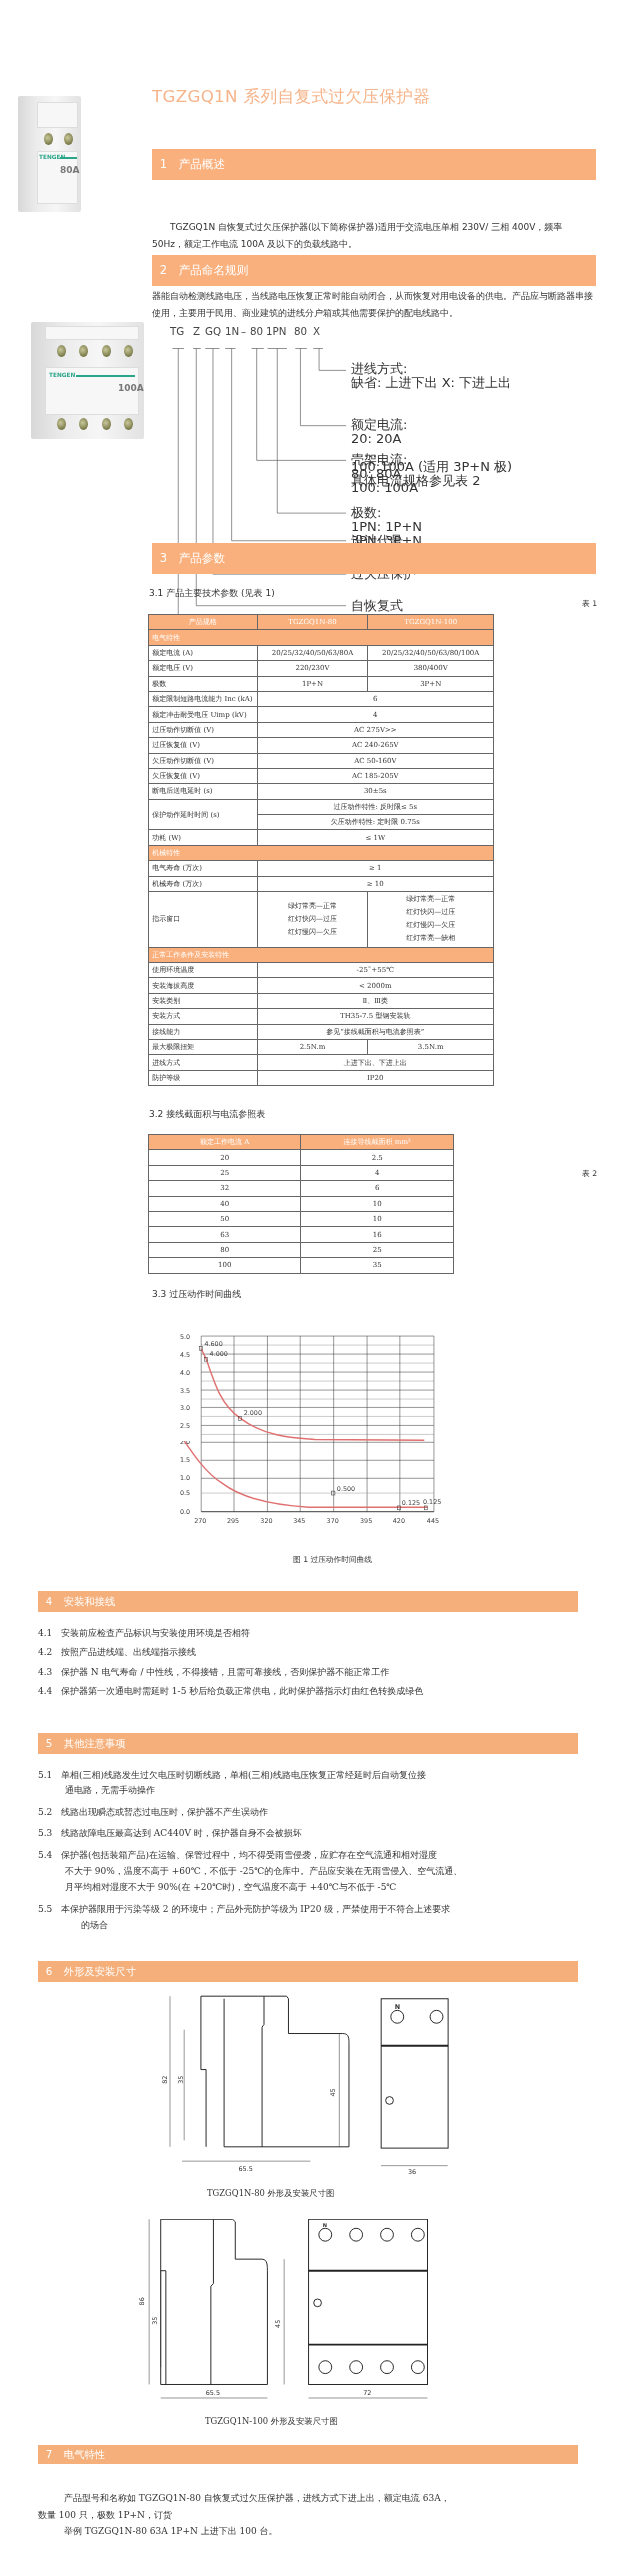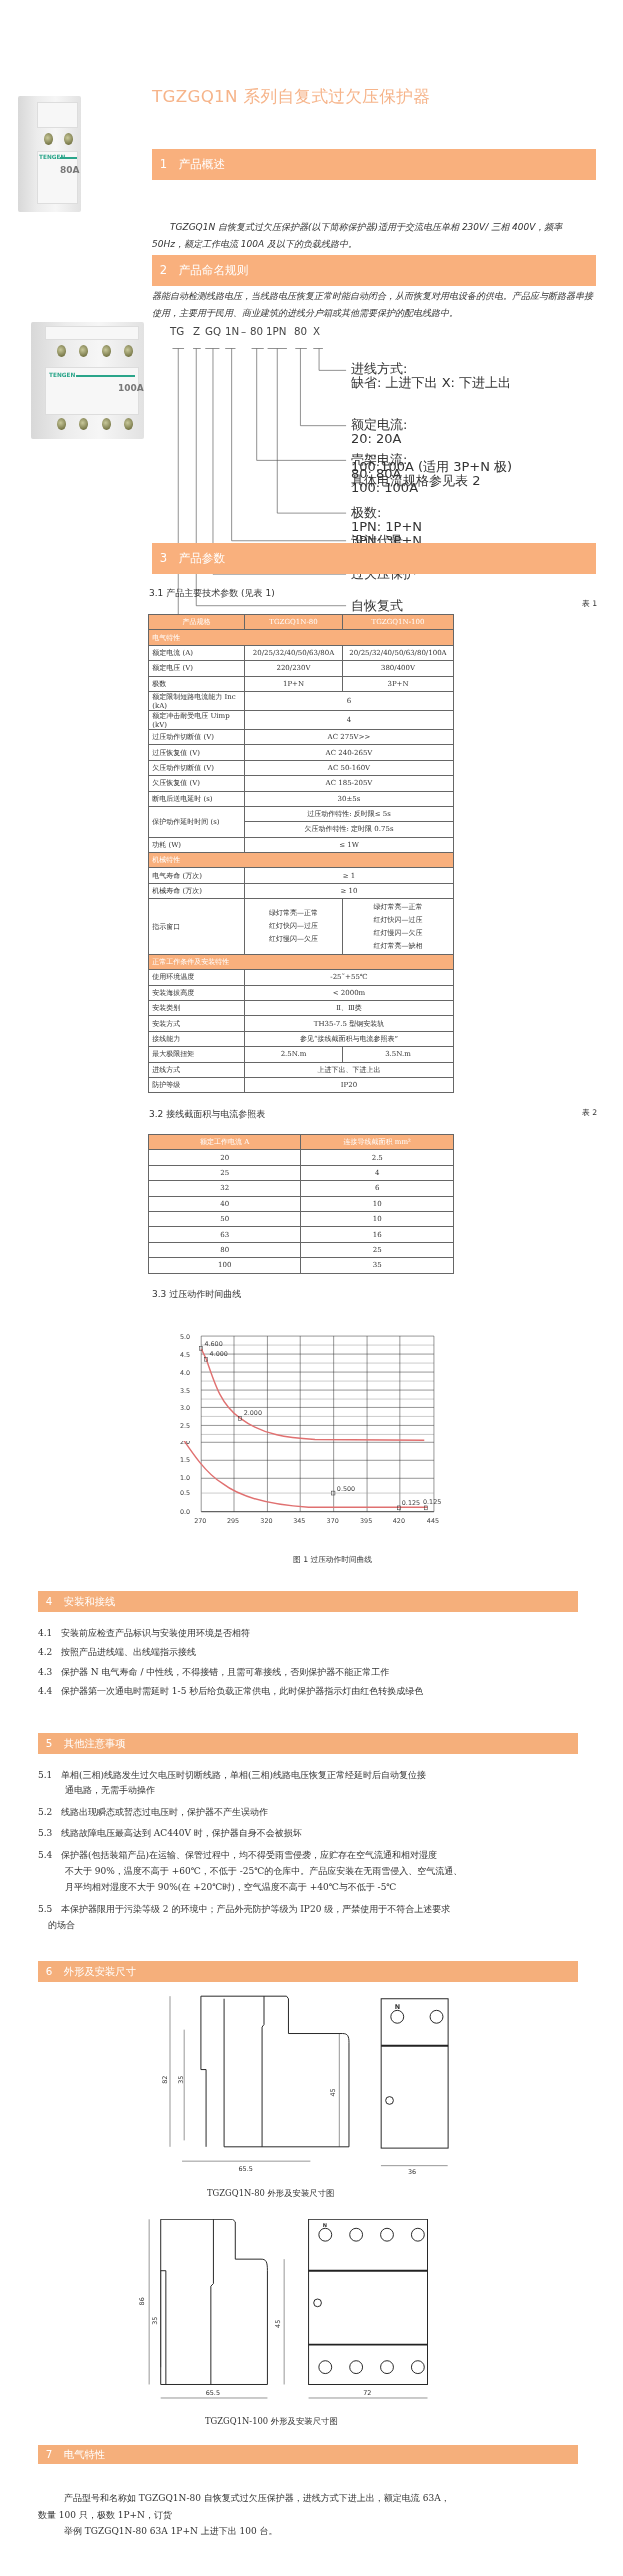--- a/index.html
+++ b/index.html
@@ -2,21 +2,21 @@
 <html style="font-size:10.3px"><head>
 <meta charset="utf-8">
 <style>
   * { box-sizing: border-box; margin: 0; padding: 0; }
   body { width: 624px; height: 2576px; background: #ffffff; font-family: "DejaVu Sans", "Liberation Sans", sans-serif; color: #333; position: relative; overflow: hidden; }
   .abs { position: absolute; }
   .title { left: 152px; top: 62px; font-size: 16.7px; color: #f6b48a; letter-spacing: 0.3px; margin-top: 23px; }
   .sec-head { background: #f9b07d; color: #ffffff; font-size: 11.6px; height: 31px; line-height: 31px; padding-left: 7.7px; }
   .sec-head .num { margin-right: 11.6px; }
   .sec-head.wide { background: #f5af7b; }
-  .para { font-size: 9px; line-height: 16.7px; color: #333; font-style: italic; }
+  .para { font-size: 9px; line-height: 16.7px; color: #333; }
   .para p { text-indent: 2em; }
   
   .prod { background: linear-gradient(90deg,#d8d8d8 0%,#ececec 30%,#f6f6f6 60%,#e2e2e2 100%); border-radius: 1.9px; }
   .prod .face { position:absolute; background:#f7f7f7; border:0.6px solid #ddd; }
   .prod .screw { position:absolute; width:9px; height:11.6px; border-radius:50%; background: radial-gradient(circle at 40% 40%, #c8c89a, #5a5a2a); }
   .prod .brand { position:absolute; color:#2aa58a; font-size:5.8px; font-weight:bold; }
   .prod .stripe { position:absolute; height:1.9px; background:#2aa58a; }
   .prod .rating { position:absolute; font-size:9px; color:#777; font-weight:bold; }
   
   .code-row { left: 170px; top: 325px; font-size: 10.3px; color: #444; }
@@ -152,21 +152,21 @@
 <div class="abs nlabel" style="left:351px;top:599px;">自恢复式</div>
 <div class="abs nlabel" style="left:351px;top:628px;">企业代号</div>
 
 <div class="abs sec-head" style="left:152px;top:543px;width:444px;">
   <span class="num">3</span><span>产品参数</span>
 </div>
 
 <div class="abs subhead" style="left:149px;top:587px;">3.1   产品主要技术参数 (见表 1)</div>
 <div class="abs tabnote" style="left:582px;top:599px;">表 1</div>
 
-<table class="abs spec" style="left:148px;top:614px;width:306px;">
+<table class="abs spec" style="left:148px;top:614px;width:346px;">
   <colgroup>
       <col style="width:96px">
       <col style="width:98px">
       <col style="width:111px">
     </colgroup>
   <tbody>
       <tr class="hdr">
     <td>产品规格</td>
         <td>TGZGQ1N-80</td>
         <td>TGZGQ1N-100</td>
@@ -288,21 +288,21 @@
   <tr>
         <td>防护等级</td>
         <td class="c" colspan="2">IP20</td>
       </tr>
 </tbody>
   </table>
 
 <div class="side-tab"></div>
 
 <div class="abs subhead" style="left:149px;top:1108px;">3.2 接线截面积与电流参照表</div>
-<div class="abs tabnote" style="left:582px;top:1108px;">表 2</div>
+<div class="abs tabnote" style="left:582px;top:1169px;">表 2</div>
 
 <table class="abs spec" style="left:148px;top:1134px;width:306px;">
   <colgroup>
       <col style="width:153px">
       <col style="width:153px">
     </colgroup>
   <tbody>
       <tr class="hdr">
         <td>额定工作电流 A</td>
         <td>连接导线截面积 mm²</td>
@@ -450,21 +450,21 @@
 </div>
 <div class="abs list" style="left:38px;top:1769px;width:566px;height:154px;">
   <div class="item" style="top:0px;"><span class="n">5.1</span><span>单相(三相)线路发生过欠电压时切断线路，单相(三相)线路电压恢复正常经延时后自动复位接</span></div>
   <div class="item" style="top:15.4px;left:27px;">通电路，无需手动操作</div>
   <div class="item" style="top:37px;"><span class="n">5.2</span><span>线路出现瞬态或暂态过电压时，保护器不产生误动作</span></div>
   <div class="item" style="top:58px;"><span class="n">5.3</span><span>线路故障电压最高达到 AC440V 时，保护器自身不会被损坏</span></div>
   <div class="item" style="top:80px;"><span class="n">5.4</span><span>保护器(包括装箱产品)在运输、保管过程中，均不得受雨雪侵袭，应贮存在空气流通和相对湿度</span></div>
   <div class="item" style="top:96px;left:27px;">不大于 90%，温度不高于 +60℃，不低于 -25℃的仓库中。产品应安装在无雨雪侵入、空气流通、</div>
   <div class="item" style="top:112px;left:27px;">月平均相对湿度不大于 90%(在 +20℃时)，空气温度不高于 +40℃与不低于 -5℃</div>
   <div class="item" style="top:134px;"><span class="n">5.5</span><span>本保护器限用于污染等级 2 的环境中；产品外壳防护等级为 IP20 级，严禁使用于不符合上述要求</span></div>
-  <div class="item" style="top:150px;left:10px;">的场合</div>
+  <div class="item" style="top:150px;left:43px;">的场合</div>
 </div>
 
 <div class="abs sec-head wide" style="left:38px;top:1961px;width:540px;height:20.6px;line-height:20.6px;font-size:10.3px;">
   <span class="num">6</span><span>外形及安装尺寸</span>
 </div>
 
 <svg class="abs" style="left:161px;top:1991px;" width="309" height="161" viewBox="0 0 480 250">
   <g fill="none" stroke="#222" stroke-width="1.5">
     <path d="M62,8 L195,8 L198,12 L198,66 L282,66 C290,66 292,70 292,80 L292,242 L98,242 L98,12"></path>
     <path d="M160,8 L160,52 L157,56 L157,242"></path>

